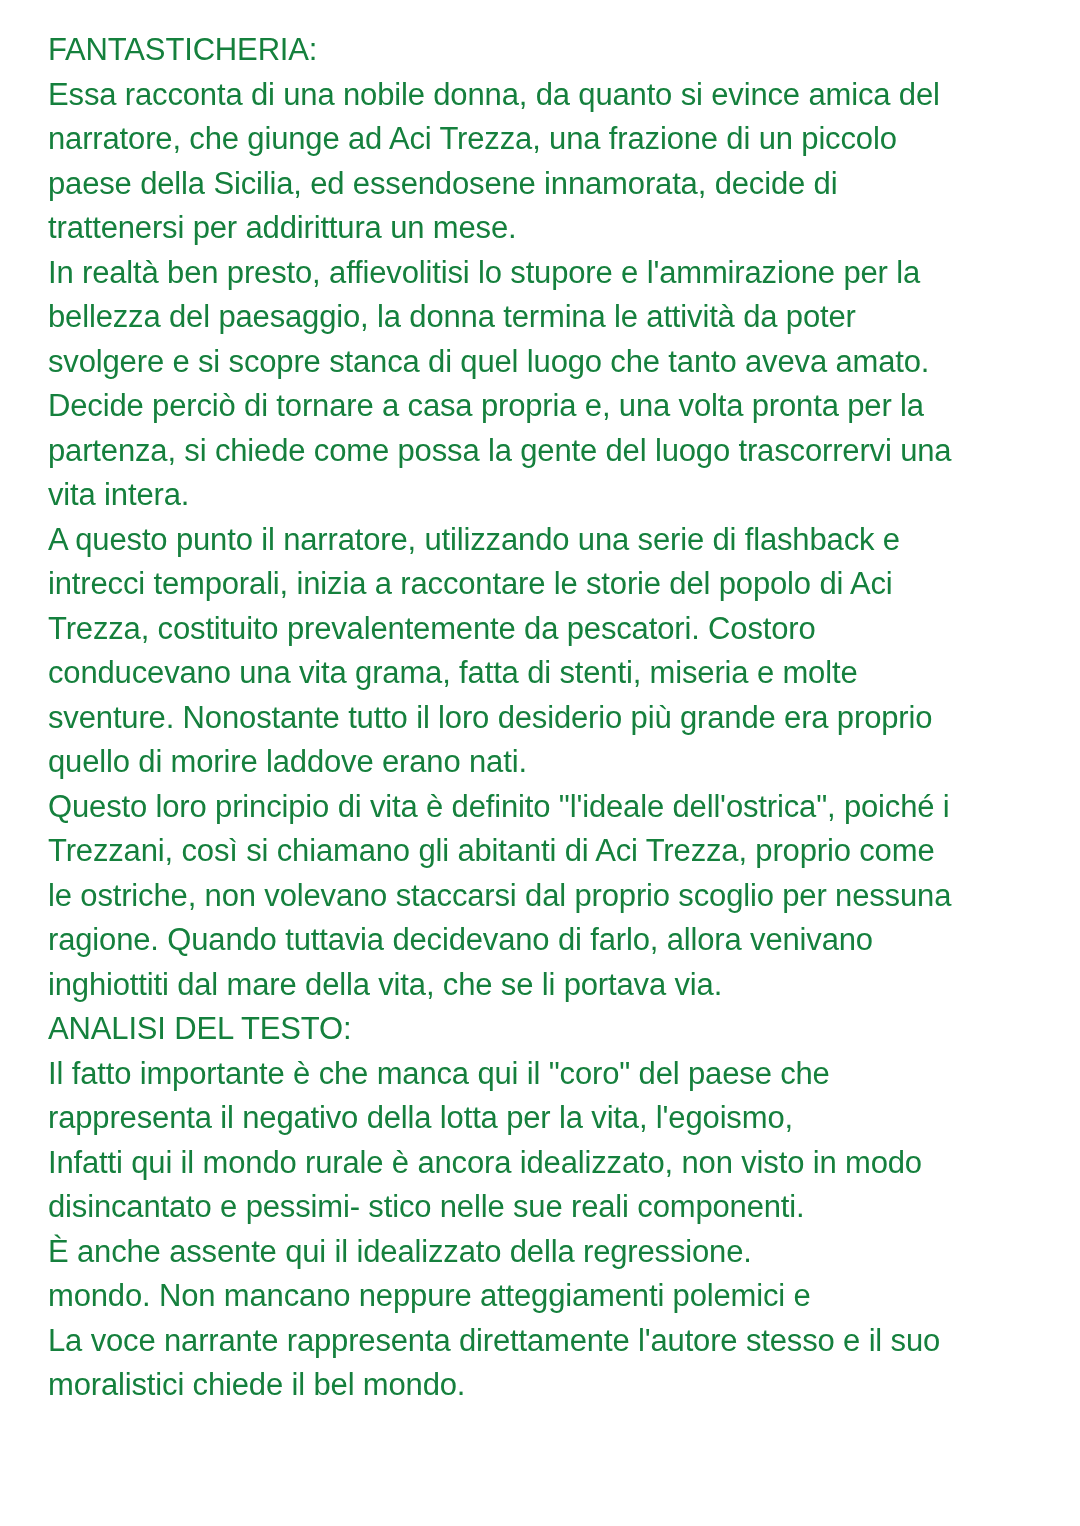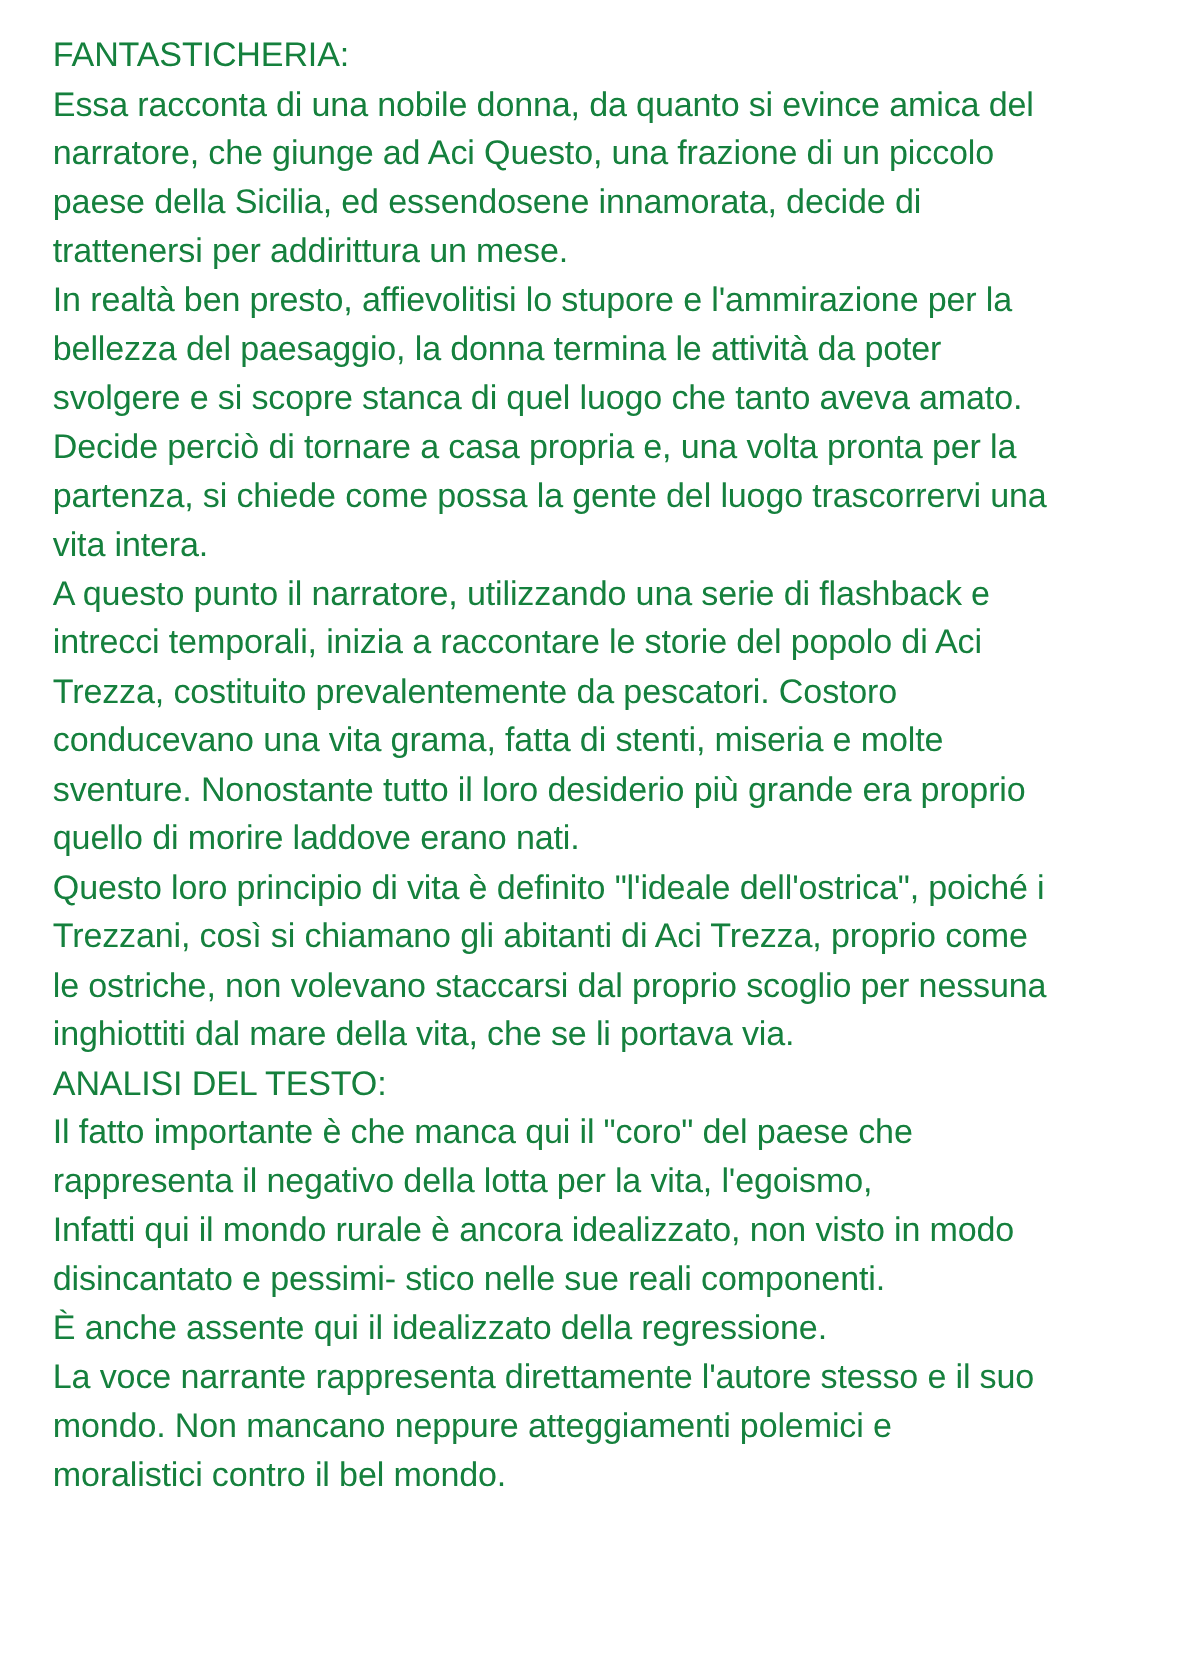--- a/index.html
+++ b/index.html
@@ -33,21 +33,21 @@
 </head>
 <body>
 
 <div class="doc">
 
   <div>
     <span class="line">FANTASTICHERIA:</span>
 
     <div>
       <span class="line">Essa racconta di una nobile donna, da quanto si evince amica del</span>
-      <span class="line">narratore, che giunge ad Aci Questo, una frazione di un piccolo</span>
+      <span class="line">narratore, che giunge ad Aci Trezza, una frazione di un piccolo</span>
       <span class="line">paese della Sicilia, ed essendosene innamorata, decide di</span>
       <span class="line">trattenersi per addirittura un mese.</span>
     </div>
 
     <div>
       <span class="line">In realtà ben presto, affievolitisi lo stupore e l'ammirazione per la</span>
       <span class="line">bellezza del paesaggio, la donna termina le attività da poter</span>
       <span class="line">svolgere e si scopre stanca di quel luogo che tanto aveva amato.</span>
       <span class="line">Decide perciò di tornare a casa propria e, una volta pronta per la</span>
       <span class="line">partenza, si chiede come possa la gente del luogo trascorrervi una</span>
@@ -60,20 +60,21 @@
       <span class="line">Trezza, costituito prevalentemente da pescatori. Costoro</span>
       <span class="line">conducevano una vita grama, fatta di stenti, miseria e molte</span>
       <span class="line">sventure. Nonostante tutto il loro desiderio più grande era proprio</span>
       <span class="line">quello di morire laddove erano nati.</span>
     </div>
 
     <div>
       <span class="line">Questo loro principio di vita è definito "l'ideale dell'ostrica", poiché i</span>
       <span class="line">Trezzani, così si chiamano gli abitanti di Aci Trezza, proprio come</span>
       <span class="line">le ostriche, non volevano staccarsi dal proprio scoglio per nessuna</span>
+      <span class="line">ragione. Quando tuttavia decidevano di farlo, allora venivano</span>
       <span class="line">inghiottiti dal mare della vita, che se li portava via.</span>
     </div>
   </div>
 
   <div>
     <span class="line">ANALISI DEL TESTO:</span>
 
     <div>
       <span class="line">Il fatto importante è che manca qui il "coro" del paese che</span>
       <span class="line">rappresenta il negativo della lotta per la vita, l'egoismo,</span>
@@ -82,19 +83,19 @@
     <div>
       <span class="line">Infatti qui il mondo rurale è ancora idealizzato, non visto in modo</span>
       <span class="line">disincantato e pessimi- stico nelle sue reali componenti.</span>
     </div>
 
     <div>
       <span class="line">È anche assente qui il idealizzato della regressione.</span>
     </div>
 
     <div>
+      <span class="line">mondo. Non mancano neppure atteggiamenti polemici e</span>
       <span class="line">La voce narrante rappresenta direttamente l'autore stesso e il suo</span>
-      <span class="line">mondo. Non mancano neppure atteggiamenti polemici e</span>
-      <span class="line">moralistici contro il bel mondo.</span>
+      <span class="line">moralistici chiede il bel mondo.</span>
     </div>
   </div>
 
 </div>
 
 </body></html>

